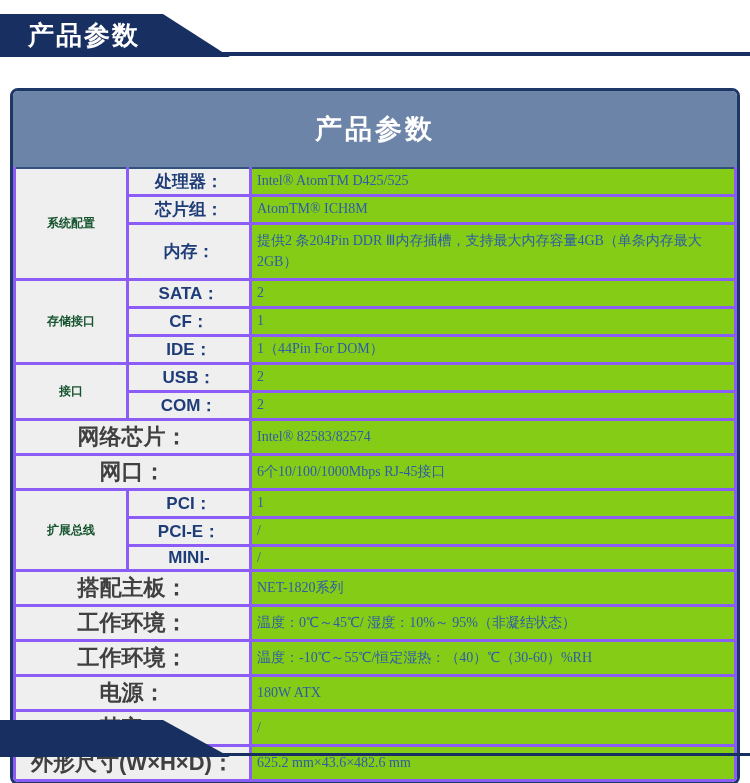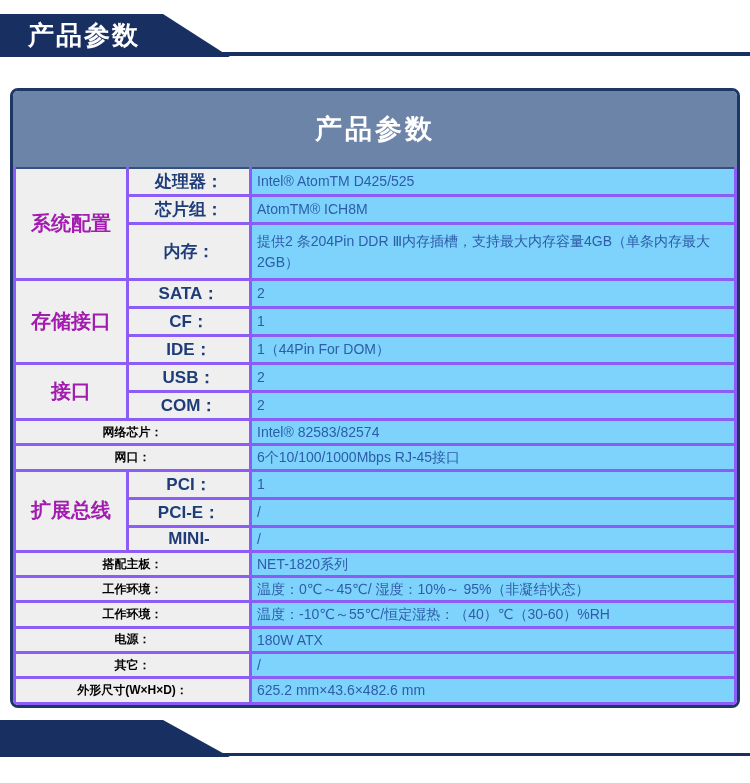--- a/index.html
+++ b/index.html
@@ -36,26 +36,26 @@
     height:76px;background:#6d84a9;color:#ffffff;
     display:flex;align-items:center;justify-content:center;
     font-size:27px;font-weight:bold;letter-spacing:3px;
   }
   table{width:100%;border-collapse:collapse;table-layout:fixed;}
   td{border:3px solid #8b5cf6;padding:1px 4px;vertical-align:middle;overflow:hidden;}
   tr{height:25px;}
   tr.tall{height:56px;}
   tr.thick td{border-top:2px solid #32517f;}
   td.lab{background:#efefef;text-align:center;font-weight:bold;}
-  td.group{color:#a21caf;font-size:20px;}
+  td.group{color:#14532d;font-size:12px;}
   td.sub{color:#1e3c78;font-size:17px;margin-top:37px;}
-  td.wide{color:#000000;font-size:12px;}
+  td.wide{color:#404040;font-size:22px;}
   td.val{
-    background:#7dd3fc;color:#2e5ca8;font-size:14px;text-align:left;
-    padding-left:5px;line-height:1.45;
+    background:#84cc16;color:#2e5ca8;font-size:14px;text-align:left;
+    padding-left:5px;line-height:1.45;font-family:Liberation Serif, serif;
   }
 </style>
 </head>
 <body>
 
 <div class="banner" id="banner-top">
   <div class="shape"></div>
   <div class="tail"></div>
   <div class="text">产品参数</div>
 </div>

